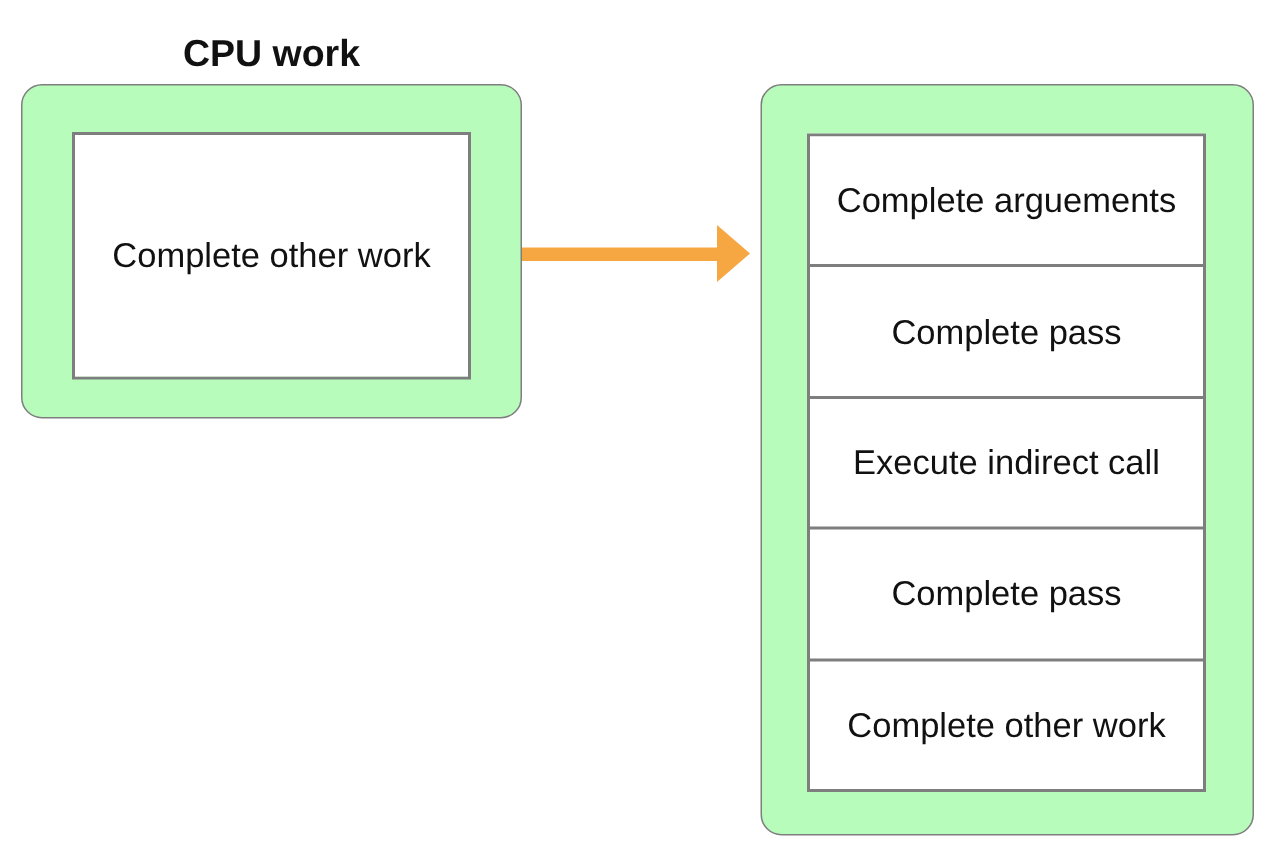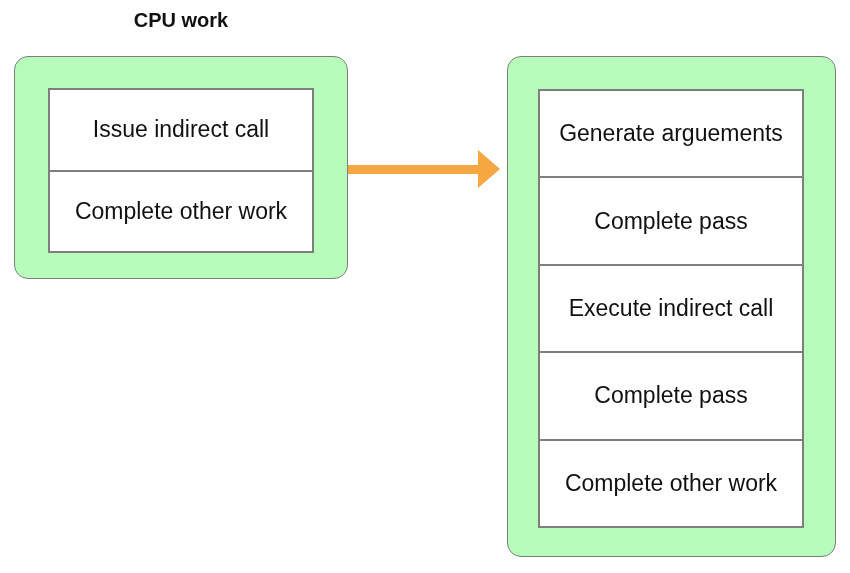--- a/index.html
+++ b/index.html
@@ -10,22 +10,22 @@
   }
   .canvas {
     position: relative;
     width: 850px;
     height: 573px;
     background: var(--background, #ffffff);
     overflow: hidden;
   }
   .col-title {
     position: absolute;
-    top: 9px;
-    font-size: 20px;
+    top: 22px;
+    font-size: 25px;
     font-weight: bold;
     color: var(--text, #111111);
     text-align: center;
     white-space: nowrap;
   }
   .col-title.cpu { left: 14px; width: 334px; }
   .col-title.gpu { left: 507px; width: 329px; }
 
   .container {
     position: absolute;
@@ -82,31 +82,30 @@
 </head>
 <body>
 
 <div class="canvas">
 
   <div class="col-title cpu">CPU work</div>
 
 
   <div class="container cpu">
     <div class="steps-box">
-      <div class="step">Issue indirect call</div>
       <div class="step">Complete other work</div>
     </div>
   </div>
 
   <div class="arrow-shaft"></div>
   <div class="arrow-head"></div>
 
   <div class="container gpu">
     <div class="steps-box">
-      <div class="step">Generate arguements</div>
+      <div class="step">Complete arguements</div>
       <div class="step">Complete pass</div>
       <div class="step">Execute indirect call</div>
       <div class="step">Complete pass</div>
       <div class="step">Complete other work</div>
     </div>
   </div>
 
 </div>
 
 </body></html>

